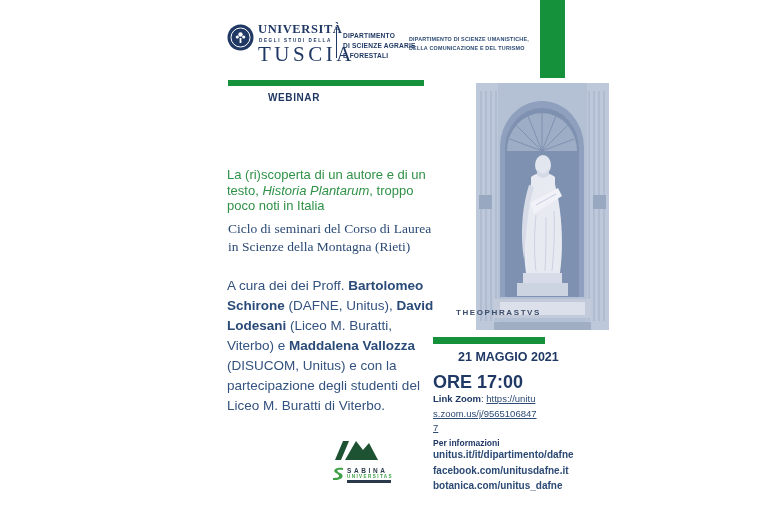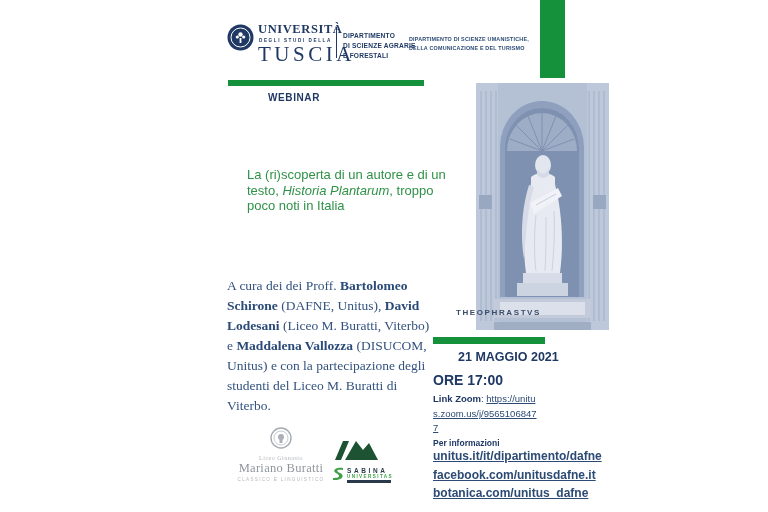--- a/index.html
+++ b/index.html
@@ -19,44 +19,44 @@
   .hdr-divider { left:336px; top:27px; width:1px; height:31px; background:#1f3864; }
   .dept1 { left:343px; top:31px; font-size:6.6px; font-weight:bold; line-height:1.55; letter-spacing:0.2px; }
   .dept2 { left:409px; top:35px; font-size:5.4px; font-weight:bold; line-height:1.6; letter-spacing:0.2px; color:#2c4a74; }
   .green-corner { left:540px; top:0; width:25px; height:78px; background:#15913c; }
   .green-rule { left:228px; top:80px; width:196px; height:6px; background:#15913c; }
 
   
   .kicker { left:228px; top:92px; font-size:10px; font-weight:bold; letter-spacing:0.6px; color:#1f3864;margin-left:40px; }
   .title { left:226px; top:113px; width:215px; font-size:20px; font-weight:400;
            line-height:1.17; color:#2f9147; letter-spacing:0.1px; }
-  .subtitle { left:227px; top:167px; width:212px; font-size:13px; line-height:1.2; color:#2f9147;margin-left:20px; }
+  .subtitle { left:227px; top:167px; width:212px; font-size:13px; line-height:1.2; color:#2f9147; }
   .subtitle em { font-style:italic; }
   .series { left:228px; top:220px; width:220px; font-family:"Liberation Serif",serif;
             font-size:13.5px; line-height:1.35; color:#2c4a74; }
-  .curators { left:227px; top:276px; width:208px; font-size:13.5px; line-height:20px; color:#33527f;font-family:Liberation Serif, serif; }
+  .curators { left:227px; top:276px; width:208px; font-size:13.5px; line-height:20px; color:#33527f; }
   .curators b { font-weight:bold; color:#2a4a78; }
 
   
   .statue { left:432px; top:83px; width:133px; height:247px;padding-left:44px; }
   .statue svg { display:block; width:133px; height:247px; }
   .statue-caption { position:absolute; left:0; bottom:13px; width:100%; text-align:center;
     font-size:8px; letter-spacing:1.6px; color:#3b4c68; font-weight:bold; }
 
   
   .green-bar2 { left:433px; top:337px; width:112px; height:7px; background:#15913c; }
   .event-date { left:458px; top:350px; font-size:12.5px; font-weight:bold; color:#1f3864; }
-  .event-time { left:433px; top:372px; font-size:14px; font-weight:bold; color:#1f3864; }
+  .event-time { left:433px; top:372px; font-size:18px; font-weight:bold; color:#1f3864; }
   .zoom-block { left:433px; top:392px; width:104px; font-size:9.5px; line-height:1.55;
     color:#2c4a74; word-break:break-all; }
   .zoom-block b { color:#1f3864; }
   .url { color:#2c4a74; text-decoration:underline; cursor:pointer; }
   .info-heading { left:433px; top:438px; font-size:8.5px; font-weight:bold; color:#1f3864; }
   .info-links { left:433px; top:449px; display:flex; flex-direction:column; gap:4.5px; }
-  .info-link { font-size:12px; font-weight:bold; color:#2c4a74; text-decoration:underline; cursor:pointer; }
+  .info-link { font-size:10px; font-weight:bold; color:#2c4a74; cursor:pointer; }
 
   
   .buratti { left:236px; top:427px; width:90px; text-align:center; color:#9aa1a7; }
   .buratti svg { width:22px; height:22px; }
   .bur1 { font-family:"Liberation Serif",serif; font-size:6px; letter-spacing:0.5px; margin-top:2px; color:#b3b8bd; }
   .bur2 { font-family:"Liberation Serif",serif; font-size:12.5px; letter-spacing:0.3px; color:#8f969c; }
   .bur3 { font-size:4.6px; letter-spacing:1.3px; margin-top:1px; color:#b3b8bd; }
   .mountain { left:334px; top:439px; width:45px; height:21px; }
   .sabina { left:331px; top:466px; width:64px; display:flex; align-items:flex-start; gap:2px; }
   .sabina svg { width:14px; height:14px; flex:none; }
@@ -95,20 +95,21 @@
   </div>
   <div class="abs green-corner"></div>
   <div class="abs green-rule"></div>
 
   <div class="abs kicker">WEBINAR</div>
 
   <h1 class="abs title"><br></h1>
 
   <p class="abs subtitle"><span>La (ri)scoperta di un autore e di un testo, </span><em>Historia Plantarum</em><span>, troppo poco noti in Italia</span></p>
 
+  <p class="abs series"><span>Ciclo di seminari del Corso di Laurea</span><br><span>in Scienze della Montagna (Rieti)</span></p>
 
   <p class="abs curators"><span>A cura dei dei Proff. </span><b>Bartolomeo Schirone</b><span> (DAFNE, Unitus), </span><b>David Lodesani</b><span> (Liceo M. Buratti, Viterbo) e </span><b>Maddalena Vallozza</b><span> (DISUCOM, Unitus) e con la partecipazione degli studenti del Liceo M. Buratti di Viterbo.</span></p>
 
   <div class="abs statue">
     <svg viewBox="0 0 133 247">
       <rect width="133" height="247" fill="#b4c0d4"></rect>
       <rect x="0" width="22" height="247" fill="#bdc8da"></rect>
       <rect x="111" width="22" height="247" fill="#bdc8da"></rect>
       <g stroke="#a3b1c8" stroke-width="1">
         <line x1="5" y1="8" x2="5" y2="238"></line>
@@ -160,31 +161,20 @@
   <div class="abs event-time">ORE 17:00</div>
   <div class="abs zoom-block"><b>Link Zoom</b><span>: </span><a class="url">https://unitus.zoom.us/j/95651068477</a></div>
 
   <div class="abs info-heading">Per informazioni</div>
   <div class="abs info-links">
     <a class="info-link">unitus.it/it/dipartimento/dafne</a>
     <a class="info-link">facebook.com/unitusdafne.it</a>
     <a class="info-link">botanica.com/unitus_dafne</a>
   </div>
 
-  <div class="abs buratti">
-    <svg viewBox="0 0 22 22">
-      <circle cx="11" cy="11" r="10" fill="none" stroke="#a4abb1" stroke-width="1.4"></circle>
-      <circle cx="11" cy="11" r="7" fill="none" stroke="#b8bec3" stroke-width="0.8"></circle>
-      <circle cx="11" cy="10" r="3" fill="#aab0b6"></circle>
-      <rect x="9.5" y="12" width="3" height="4" fill="#aab0b6"></rect>
-    </svg>
-    <div class="bur1">Liceo Ginnasio</div>
-    <div class="bur2">Mariano Buratti</div>
-    <div class="bur3">CLASSICO E LINGUISTICO</div>
-  </div>
 
   <svg class="abs mountain" viewBox="0 0 45 21">
     <path d="M1 21 L9 2 L15 2 L7 21 Z" fill="#1d5233"></path>
     <path d="M11 21 L22 2 L29 11 L35 4 L44 21 Z" fill="#1d5233"></path>
   </svg>
 
   <div class="abs sabina">
     <svg viewBox="0 0 14 14">
       <path d="M12 2 C4 1 1 5 5 7 C9 9 10 12 2 12 L2 14 C12 15 14 9 9 7 C5 5 5 3 12 4 Z" fill="#3fa047"></path>
     </svg>

